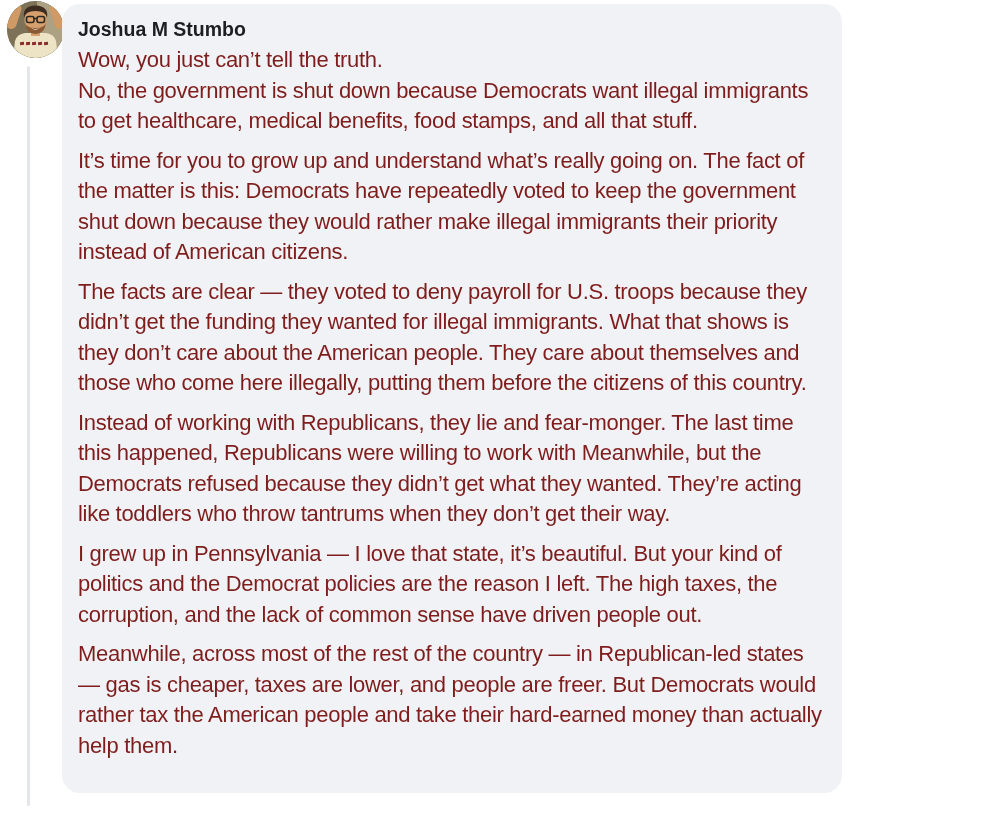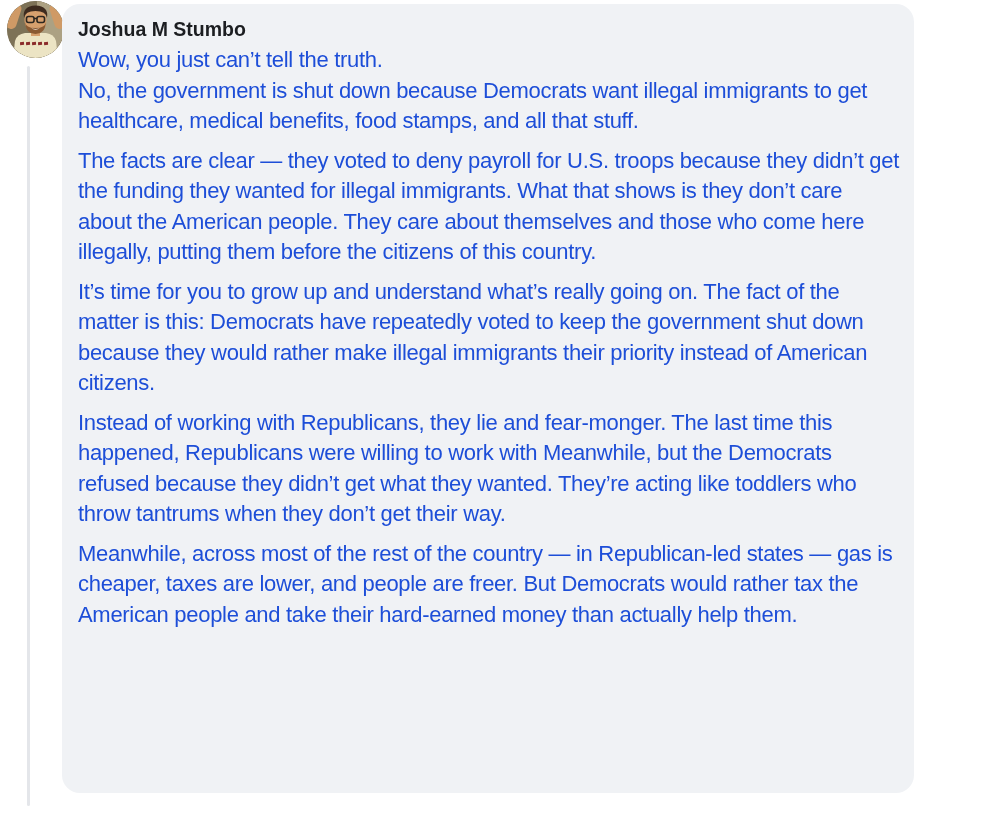--- a/index.html
+++ b/index.html
@@ -32,41 +32,41 @@
     top: 66px;
     width: 3px;
     height: 740px;
     background: #e4e6ea;
     border-radius: 2px;
   }
   .bubble {
     position: absolute;
     left: 62px;
     top: 4px;
-    width: 852px;
+    width: 780px;
     min-height: 789px;
     box-sizing: border-box;
     background: #f0f2f5;
     border-radius: 18px;
     padding: 12px 14px 14px 16px;
   }
   .author {
     font-size: 19.5px;
     font-weight: bold;
     color: #1c1e21;
     line-height: 26px;
     margin: 0 0 3px 0;
     cursor: pointer;
     display: inline-block;
   }
   .para {
     font-size: 22px;
     letter-spacing: -0.3px;
     line-height: 30.5px;
-    color: #1d4ed8;
+    color: #7f1d1d;
     margin: 0 0 9px 0;
     white-space: pre-line;
   }
   .para:last-child { margin-bottom: 0; }
 </style>
 </head>
 <body>
 
 <div class="avatar">
   <svg width="57" height="57" viewBox="0 0 57 57" xmlns="http://www.w3.org/2000/svg">
@@ -106,17 +106,18 @@
     </g>
   </svg>
 </div>
 
 <div class="thread-line"></div>
 
 <div class="bubble">
   <div class="author">Joshua M Stumbo</div>
   <p class="para">Wow, you just can’t tell the truth.
 No, the government is shut down because Democrats want illegal immigrants to get healthcare, medical benefits, food stamps, and all that stuff.</p>
+  <p class="para">It’s time for you to grow up and understand what’s really going on. The fact of the matter is this: Democrats have repeatedly voted to keep the government shut down because they would rather make illegal immigrants their priority instead of American citizens.</p>
   <p class="para">The facts are clear — they voted to deny payroll for U.S. troops because they didn’t get the funding they wanted for illegal immigrants. What that shows is they don’t care about the American people. They care about themselves and those who come here illegally, putting them before the citizens of this country.</p>
-  <p class="para">It’s time for you to grow up and understand what’s really going on. The fact of the matter is this: Democrats have repeatedly voted to keep the government shut down because they would rather make illegal immigrants their priority instead of American citizens.</p>
   <p class="para">Instead of working with Republicans, they lie and fear-monger. The last time this happened, Republicans were willing to work with Meanwhile, but the Democrats refused because they didn’t get what they wanted. They’re acting like toddlers who throw tantrums when they don’t get their way.</p>
+  <p class="para">I grew up in Pennsylvania — I love that state, it’s beautiful. But your kind of politics and the Democrat policies are the reason I left. The high taxes, the corruption, and the lack of common sense have driven people out.</p>
   <p class="para">Meanwhile, across most of the rest of the country — in Republican-led states — gas is cheaper, taxes are lower, and people are freer. But Democrats would rather tax the American people and take their hard-earned money than actually help them.</p>
 </div>
 
 </body></html>

